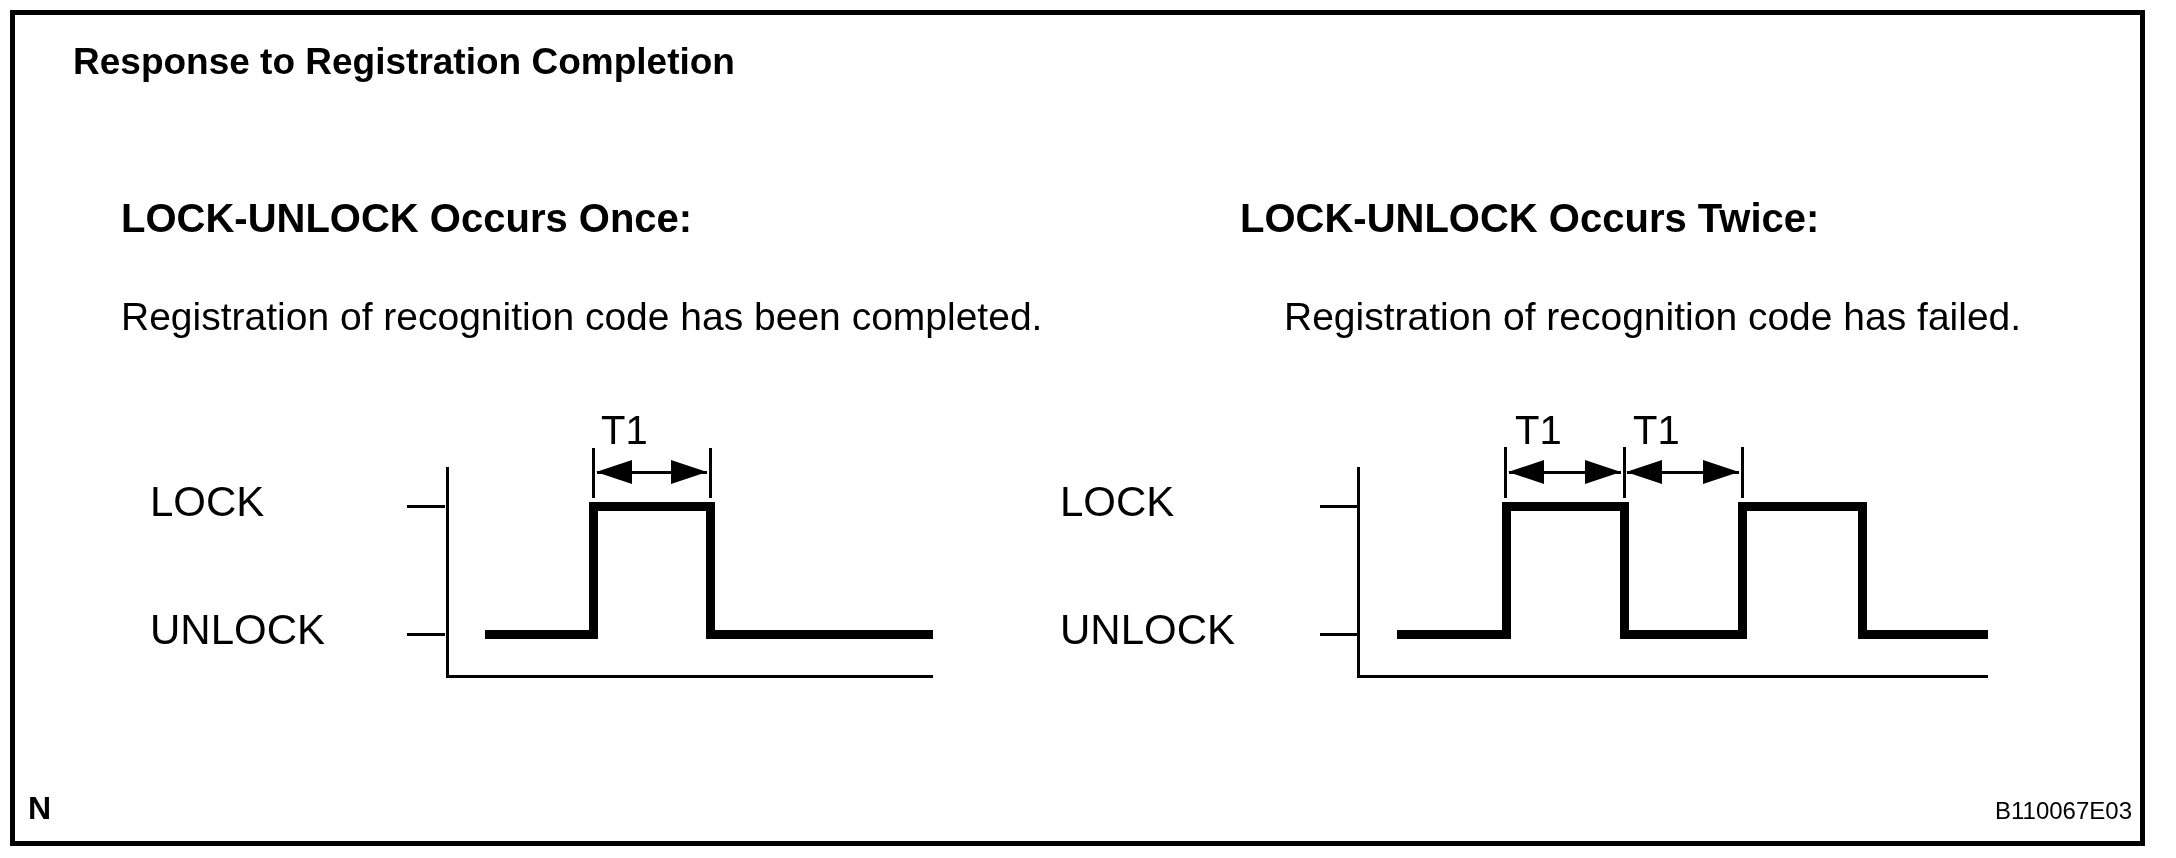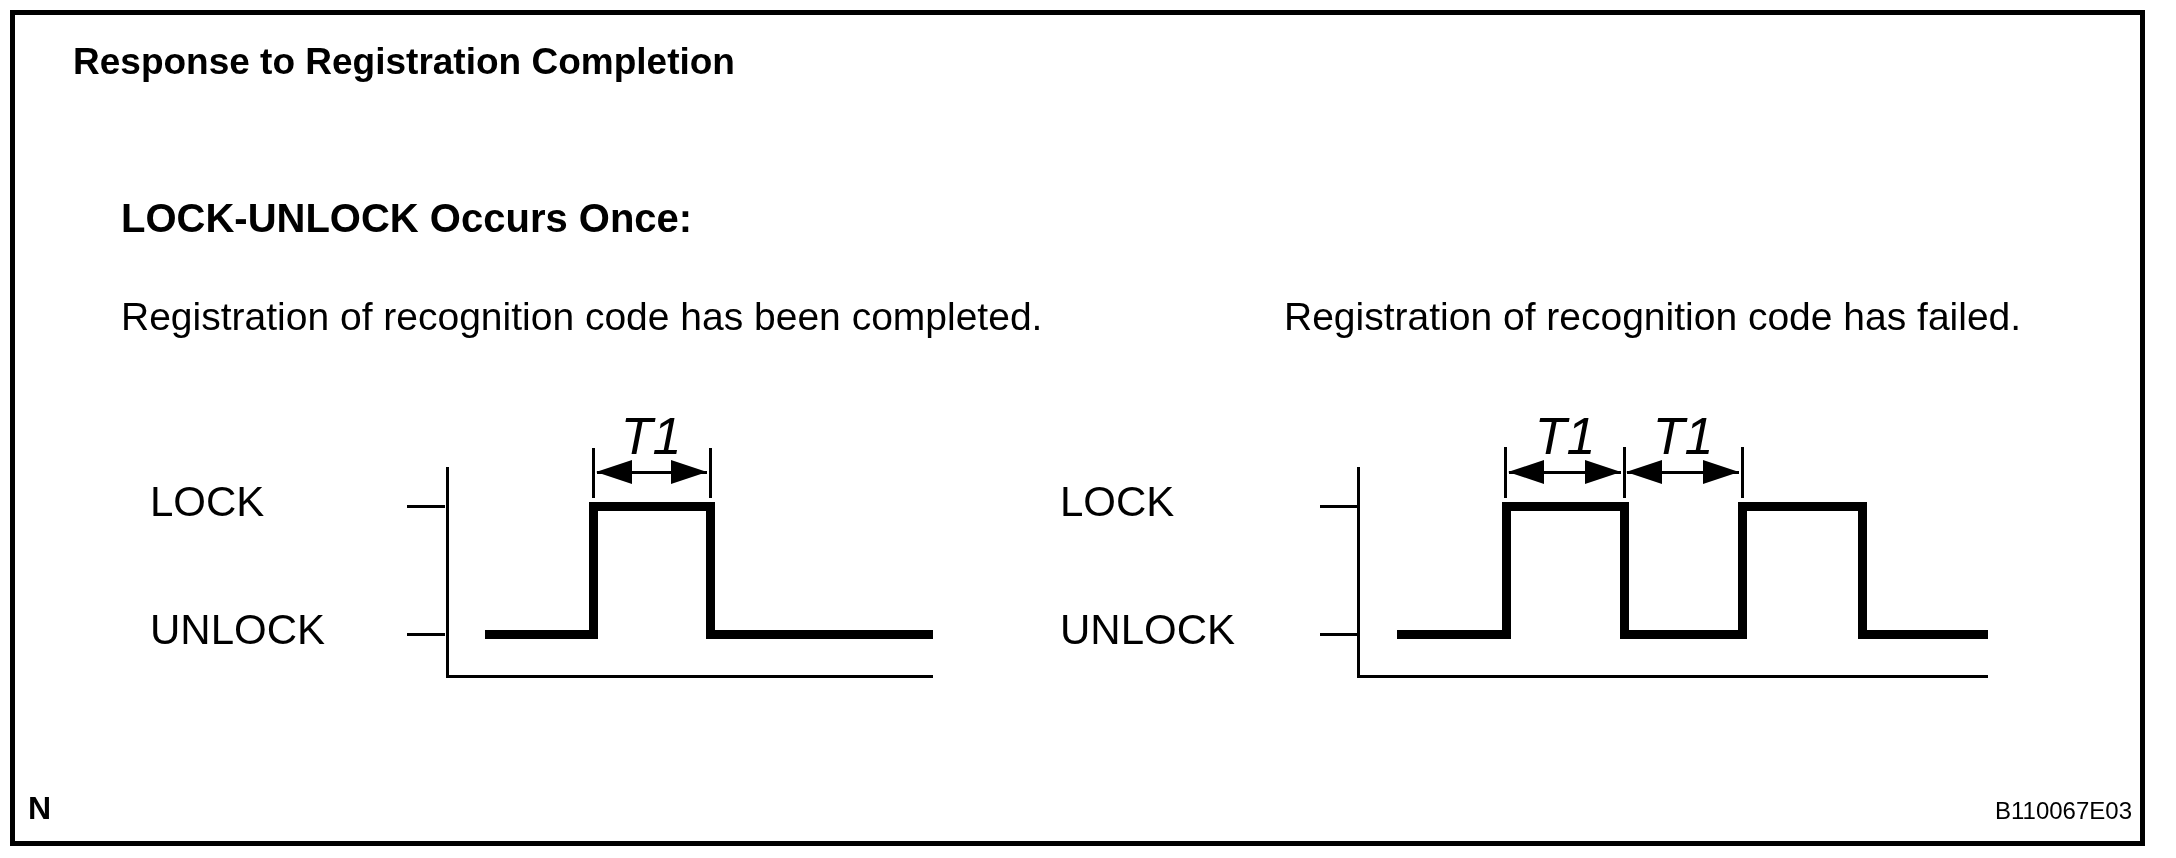--- a/index.html
+++ b/index.html
@@ -13,41 +13,42 @@
   }
   .frame{
     position:absolute;left:10px;top:10px;width:2135px;height:836px;
     border:5px solid #000;box-sizing:border-box;
   }
   .t{position:absolute;white-space:nowrap;line-height:1;}
   .title{font-size:37px;font-weight:bold;}
   .heading{font-size:40px;font-weight:bold;}
   .desc{font-size:39px;}
   .siglabel{font-size:42px;}
-  .t1label{font-size:52px;text-align:center;width:100px;font-style:italic;}
+  .t1label{font-size:40px;text-align:left;width:100px;}
   .note{font-size:39px;}
   .pagemark{font-size:32px;font-weight:bold;}
   .figcode{font-size:24px;text-align:right;width:302px;}
   .right{text-align:left;}
   .ln{position:absolute;background:#000;}
   .ah{position:absolute;width:0;height:0;}
   .ah-left{border-top:12px solid transparent;border-bottom:12px solid transparent;border-right:36px solid #000;}
   .ah-right{border-top:12px solid transparent;border-bottom:12px solid transparent;border-left:36px solid #000;}
 </style>
 </head>
 <body>
 
 <div id="page">
   <div class="frame"></div>
 
   <div class="t title" style="left:64px;top:43px;margin-left:9px;">Response to Registration Completion</div>
 
   <div class="t heading" style="left:121px;top:198px;">LOCK-UNLOCK Occurs Once:</div>
   <div class="t desc" style="left:121px;top:297px;">Registration of recognition code has been completed.</div>
 
+  <div class="t heading" style="left:1240px;top:198px;">LOCK-UNLOCK Occurs Twice:</div>
   <div class="t desc" style="left:1284px;top:297px;">Registration of recognition code has failed.</div>
 
   <div>
 
     <div class="t siglabel right" style="left:150px;top:481px;width:250px;">LOCK</div>
     <div class="t siglabel right" style="left:150px;top:609px;width:250px;">UNLOCK</div>
 
     <div class="ln" style="left:407px;top:505px;width:38px;height:3px;"></div>
     <div class="ln" style="left:407px;top:633px;width:38px;height:3px;"></div>
 

